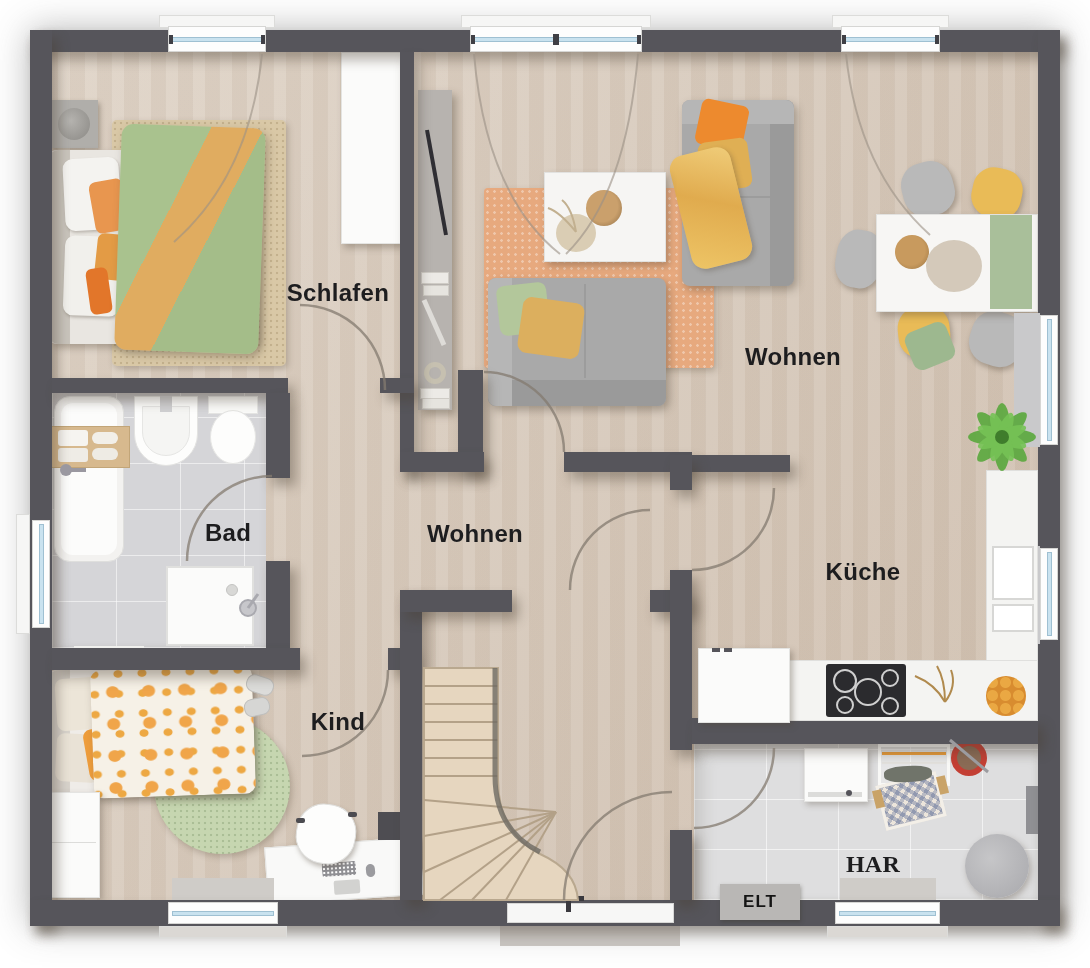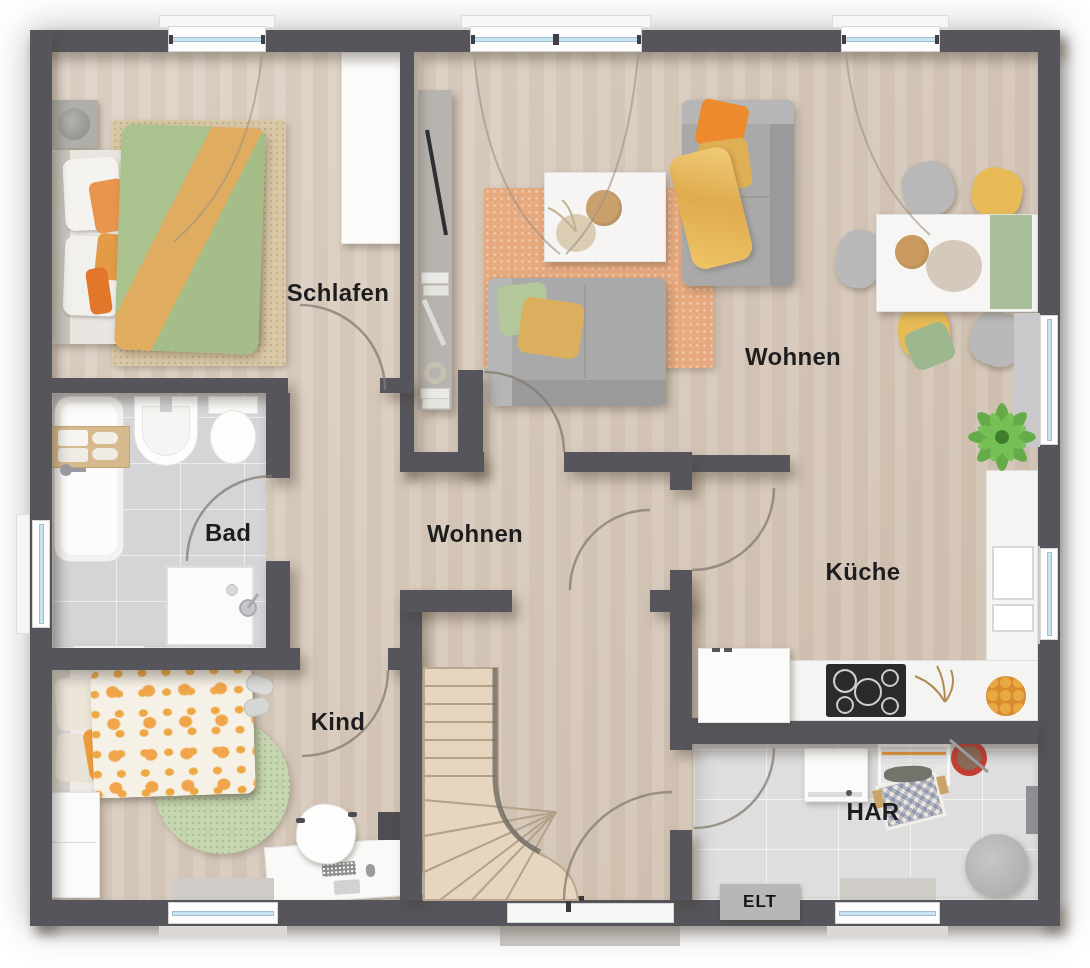--- a/index.html
+++ b/index.html
@@ -299,15 +299,15 @@
 
     <path d="M576,232 q-16,-20 -28,-24 M576,232 q-4,-24 -14,-32" fill="none" stroke="#c2b090" stroke-width="2"></path>
   </svg>
 
   <span class="room-label" style="left:338px;top:293px;">Schlafen</span>
   <span class="room-label" style="left:793px;top:357px;">Wohnen</span>
   <span class="room-label" style="left:228px;top:533px;">Bad</span>
   <span class="room-label" style="left:475px;top:534px;">Wohnen</span>
   <span class="room-label" style="left:863px;top:572px;">Küche</span>
   <span class="room-label" style="left:338px;top:722px;">Kind</span>
-  <span class="room-label" style="left:873px;top:812px;">HAR</span>
+  <span class="room-label" style="left:873px;top:864px;font-family:Liberation Serif, serif;">HAR</span>
 
 </div>
 
 </body></html>

